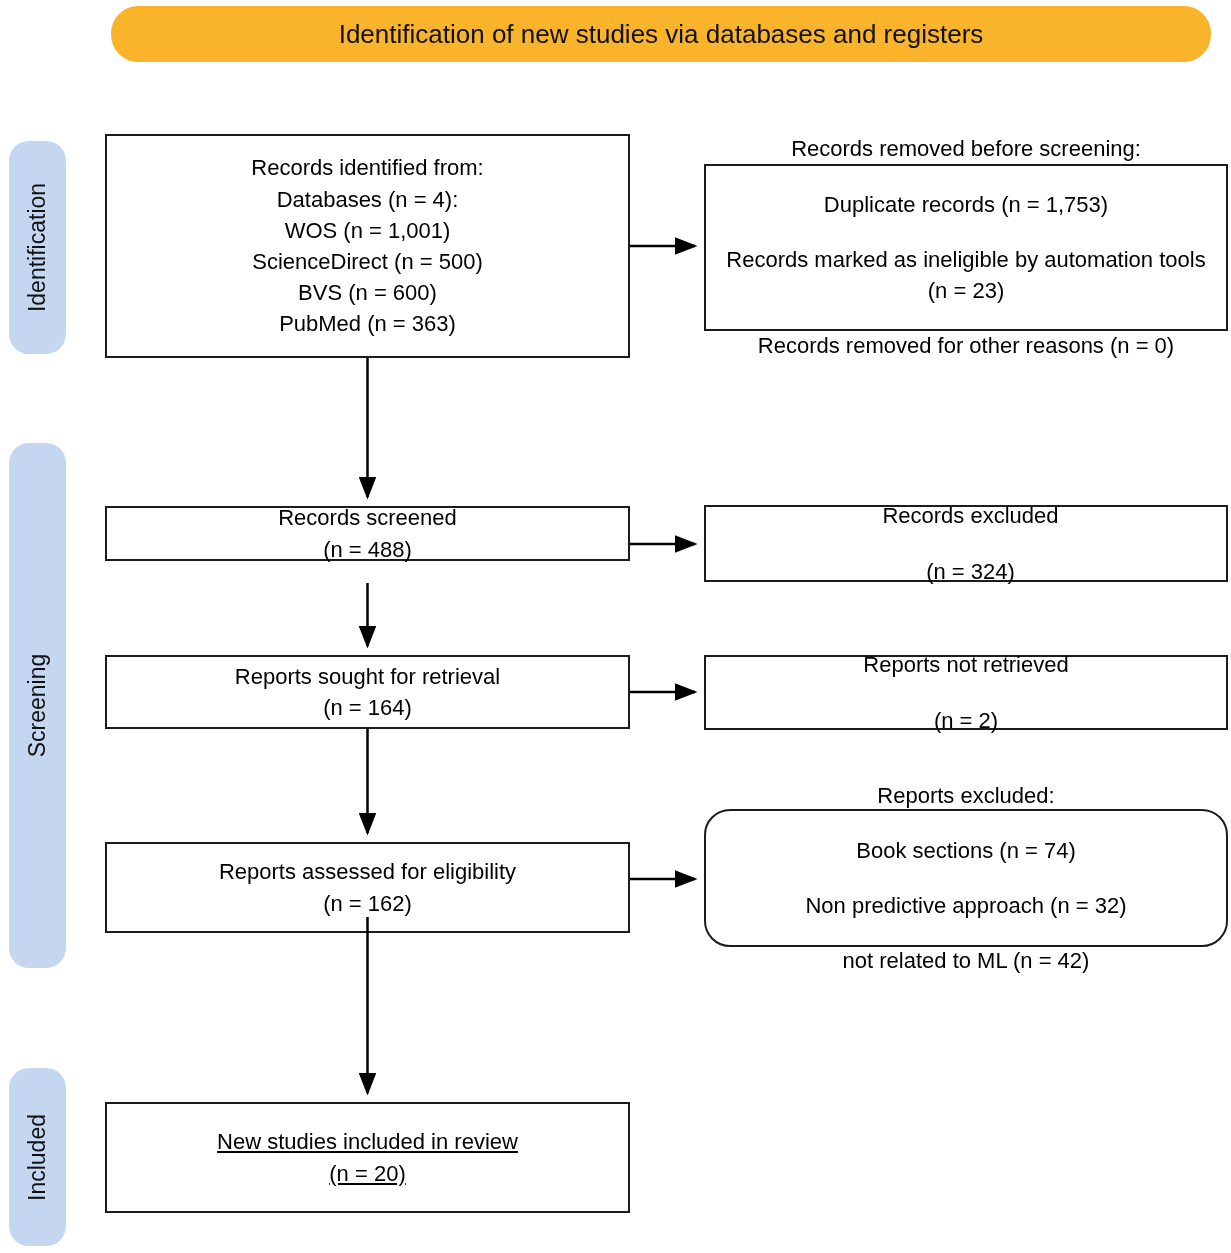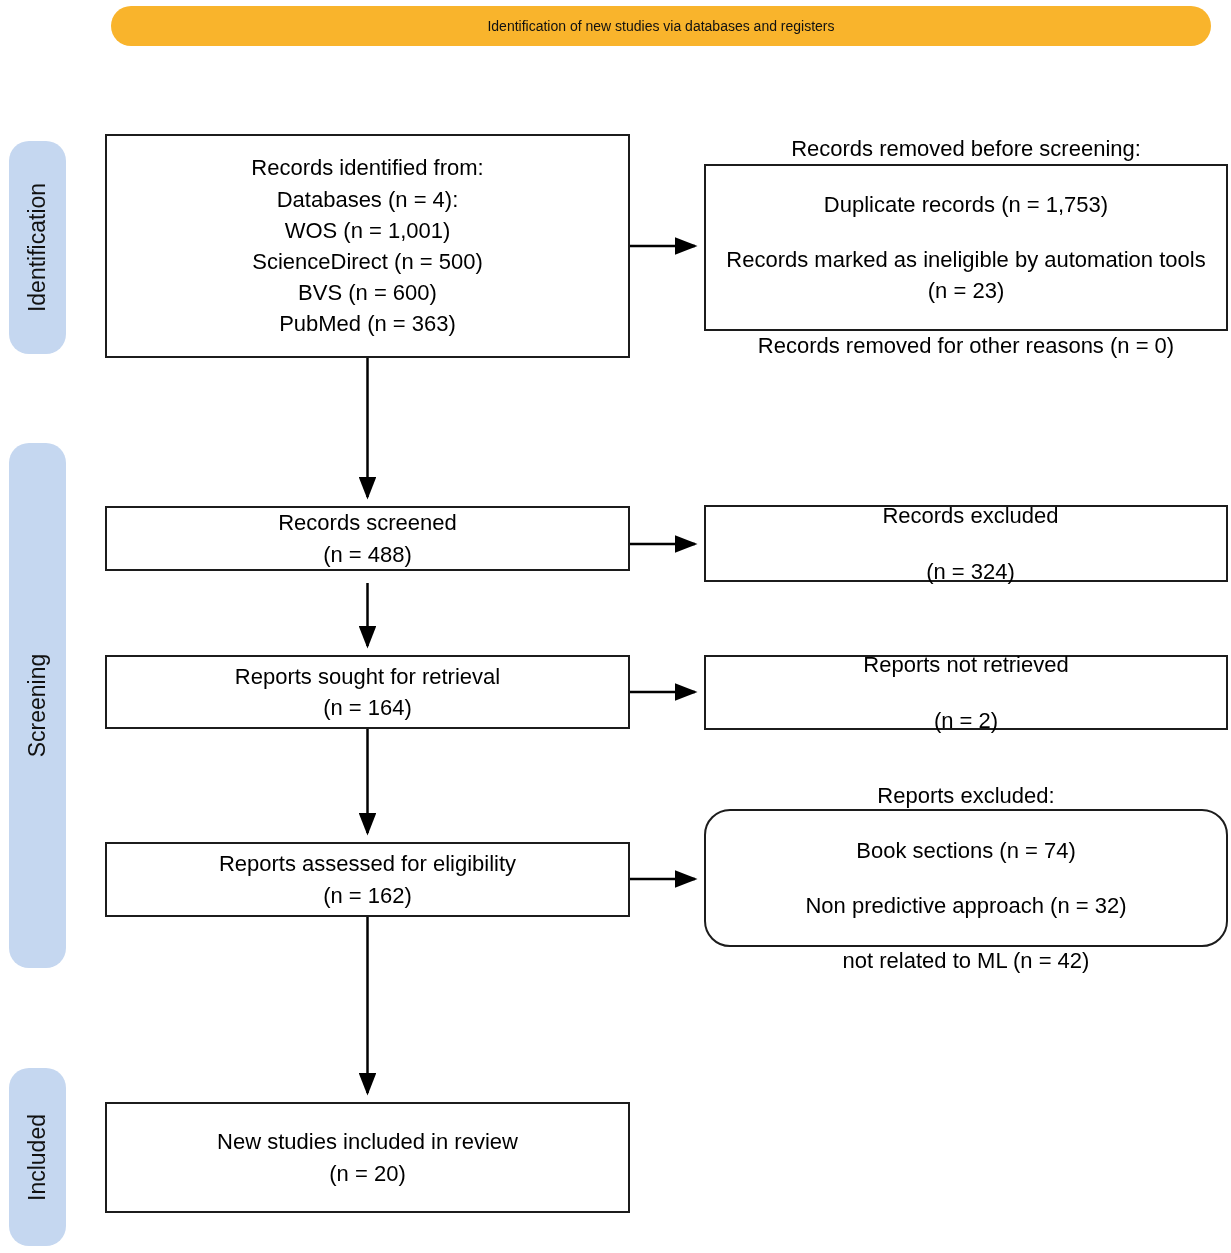--- a/index.html
+++ b/index.html
@@ -16,27 +16,27 @@
     width: 1231px;
     height: 1253px;
     background: var(--background, #fff);
     overflow: hidden;
   }
   .banner {
     position: absolute;
     left: 111px;
     top: 6px;
     width: 1100px;
-    height: 40px;
+    height: 56px;
     background: var(--banner_bg, #F9B42C);
     border-radius: 27px;
     display: flex;
     align-items: center;
     justify-content: center;
-    font-size: 14px;
+    font-size: 26px;
     color: #111;
   }
   .stage {
     position: absolute;
     left: 9px;
     width: 57px;
     background: var(--stage_bg, #C5D7F0);
     border-radius: 20px;
     display: flex;
     align-items: center;
@@ -62,27 +62,27 @@
     justify-content: center;
     text-align: center;
     font-size: 22px;
     line-height: 1.42;
     padding: 4px 8px;
   }
   .col-left  { left: 105px; width: 525px; }
   .col-right { left: 704px; width: 524px; gap: 24px; }
   .box-records-identified    { top: 134px;  height: 224px; }
   .box-records-removed       { top: 164px;  height: 167px; }
-  .box-records-screened      { top: 506px;  height: 65px;  }
+  .box-records-screened      { top: 506px;  height: 55px;  }
   .box-records-excluded      { top: 505px;  height: 77px; padding-left: 17px;  }
   .box-reports-sought        { top: 655px;  height: 74px;  }
   .box-reports-not-retrieved { top: 655px;  height: 75px;  }
-  .box-reports-assessed      { top: 842px;  height: 75px;  }
+  .box-reports-assessed      { top: 842px;  height: 91px;  }
   .box-reports-excluded      { top: 809px;  height: 138px; border-radius: 26px; }
-  .box-new-studies           { top: 1102px; height: 111px; }
+  .box-new-studies           { top: 1102px; height: 111px; text-decoration: underline; }
   .arrows {
     position: absolute;
     left: 0;
     top: 0;
     pointer-events: none;
   }
   .arrows line {
     stroke: var(--arrow, #000);
     stroke-width: 2.5;
   }

